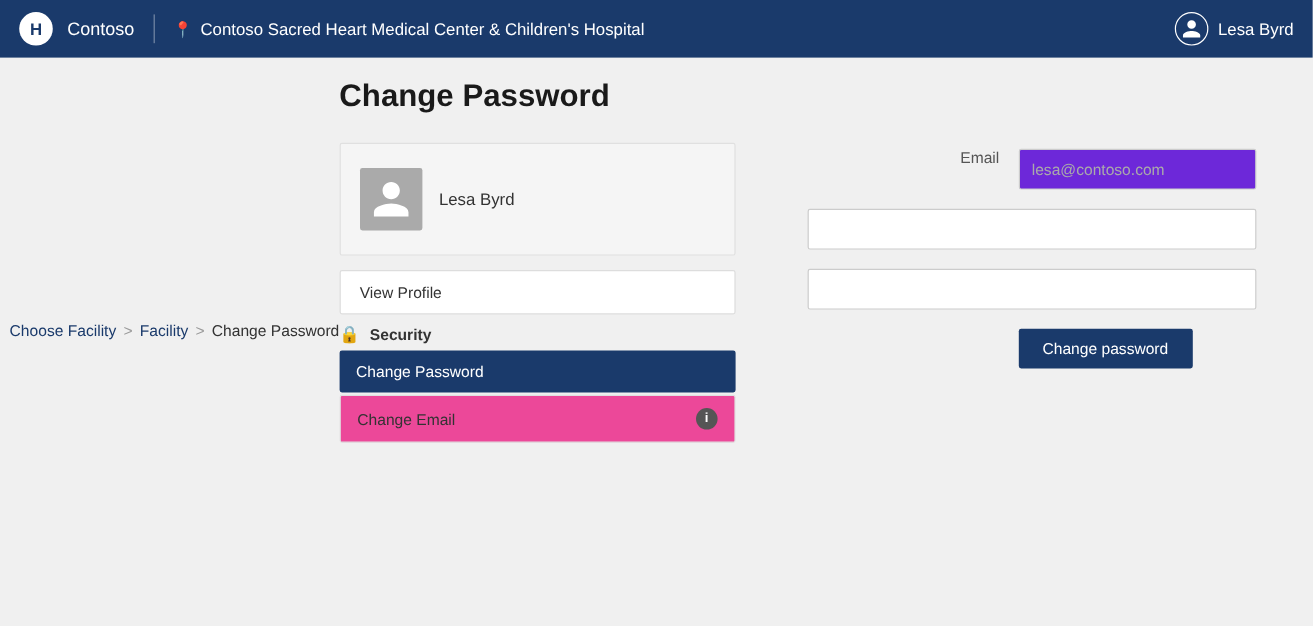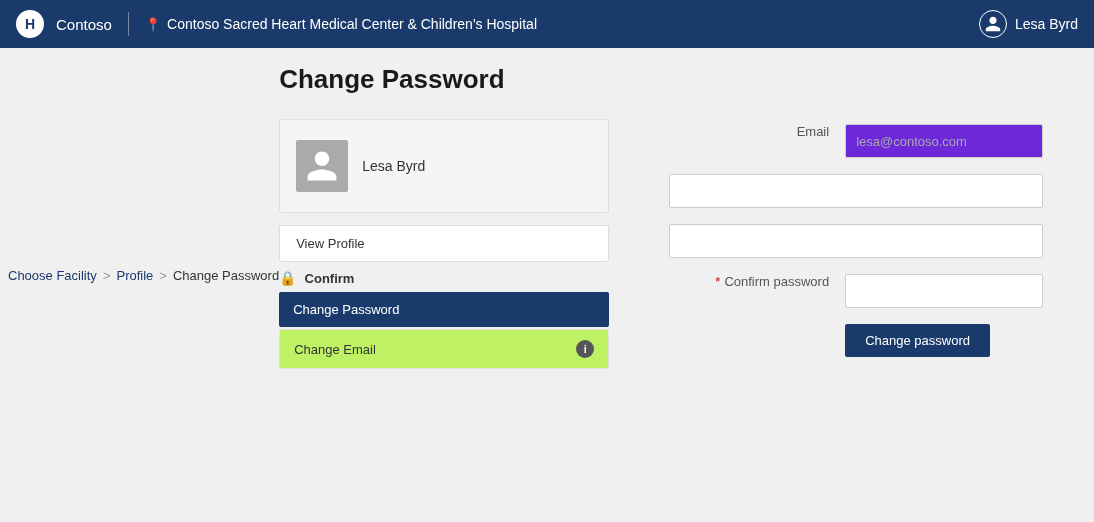--- a/index.html
+++ b/index.html
@@ -186,21 +186,21 @@
       border-radius: 2px;
       display: flex;
       align-items: center;
       justify-content: space-between;
     }
     .sidebar-nav-item.active {
       background: #1a3a6b;
       color: white;
     }
     .sidebar-nav-item:not(.active) {
-      background: #bef264;
+      background: #ec4899;
       border: 1px solid #e0e0e0;
       color: #333;
       gap: 48px;
     }
 
     .info-icon {
       width: 18px;
       height: 18px;
       border-radius: 50%;
       background: #555;
@@ -287,21 +287,21 @@
     </div>
     <span>Lesa Byrd</span>
   </div>
 </div>
 
 <div class="main-wrapper">
 
   <div class="breadcrumb">
     <a class="breadcrumb-link">Choose Facility</a>
     <span class="breadcrumb-separator">&gt;</span>
-    <a class="breadcrumb-link">Profile</a>
+    <a class="breadcrumb-link">Facility</a>
     <span class="breadcrumb-separator">&gt;</span>
     <span class="breadcrumb-current">Change Password</span>
   </div>
 
   <div class="content-area">
 
     <div class="sidebar">
       <h1 class="page-title">Change Password</h1>
 
       
@@ -313,21 +313,21 @@
         </div>
         <span class="user-name">Lesa Byrd</span>
       </div>
 
       
       <button class="view-profile-btn">View Profile</button>
 
       
       <div class="security-header">
         <span class="lock-icon">🔒</span>
-        <span>Confirm</span>
+        <span>Security</span>
       </div>
 
       
       <div class="sidebar-nav-item active">
         <span>Change Password</span>
       </div>
 
       
       <div class="sidebar-nav-item" style="margin-top:2px;">
         <span>Change Email</span>
@@ -343,26 +343,20 @@
       </div>
 
       <div class="form-row">
         <input class="form-input" type="password" style="">
       </div>
 
       <div class="form-row">
         <input class="form-input" type="password" style="">
       </div>
 
-      <div class="form-row">
-        <span class="form-label">
-          <span class="required">*</span><span>Confirm password</span>
-        </span>
-        <input class="form-input" type="password" style="">
-      </div>
 
       <div style="margin-top:8px;">
         <button class="change-password-btn">Change password</button>
       </div>
 
     </div>
   </div>
 </div>
 
 </body></html>

